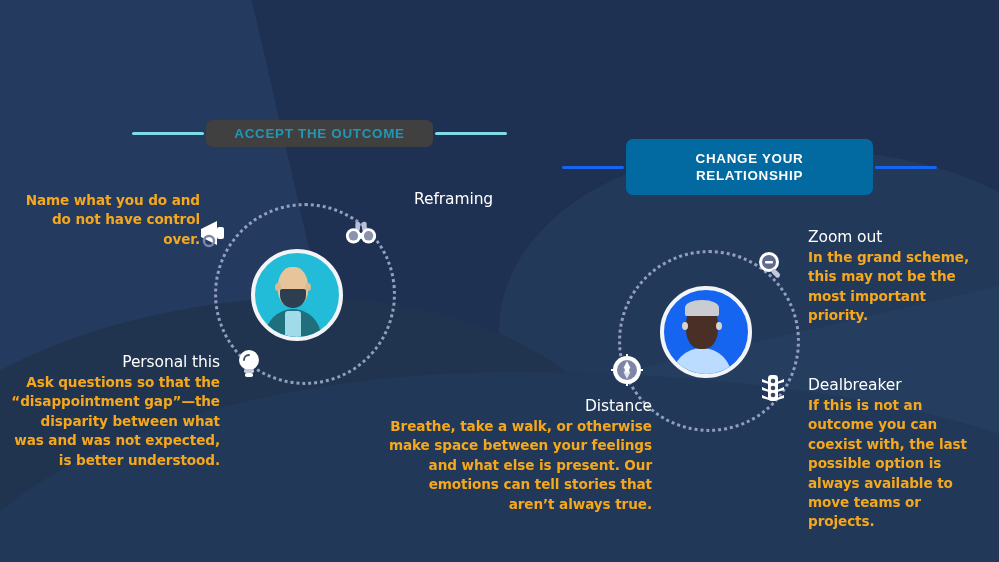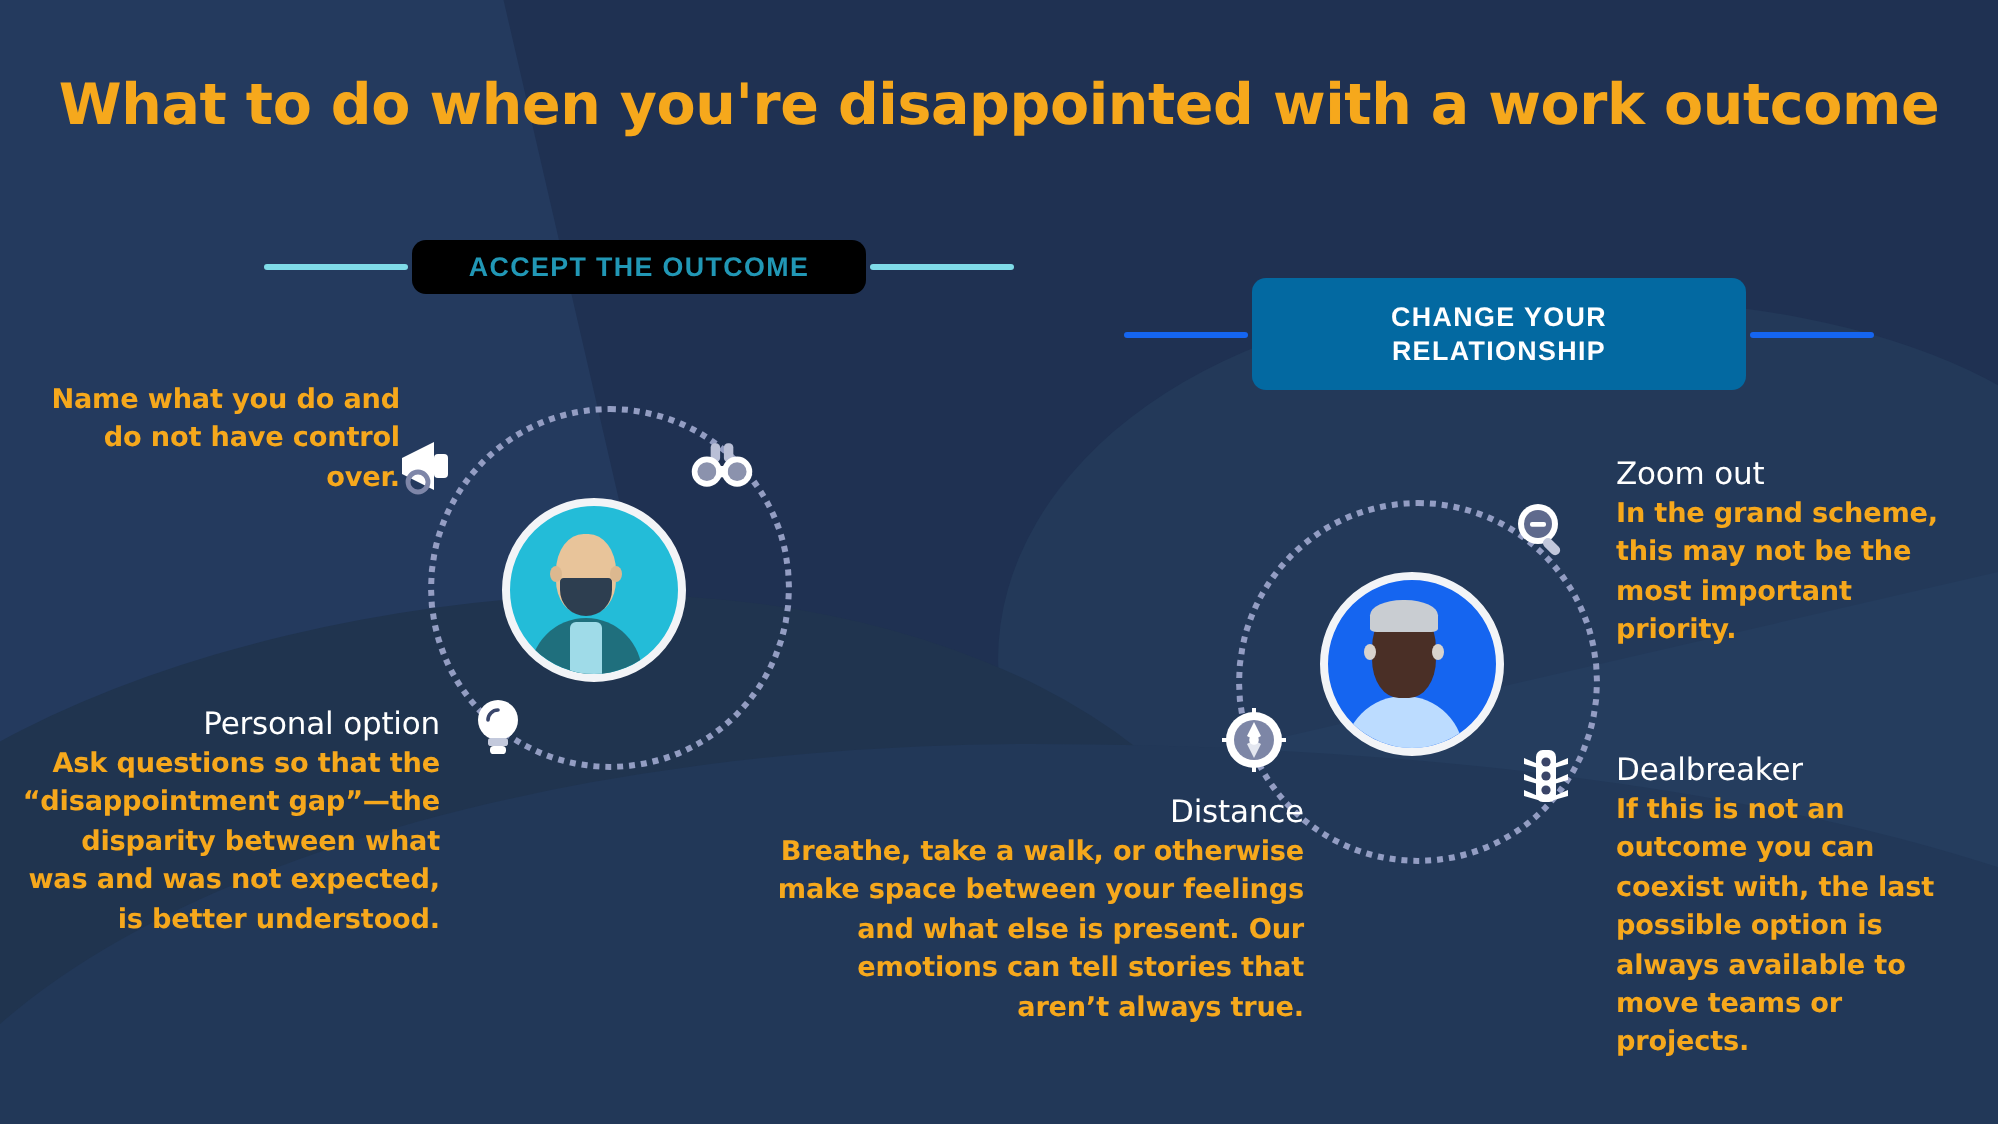--- a/index.html
+++ b/index.html
@@ -52,21 +52,21 @@
   .rule{flex:0 0 auto;height:3px;border-radius:2px;}
   .rule-teal{background:#7fdbe8;width:72px;}
   .rule-blue{background:#1565f0;width:62px;}
 
   .badge{
     flex:1 1 auto;text-align:center;border-radius:7px;
     display:flex;align-items:center;justify-content:center;
     font-weight:bold;letter-spacing:.7px;
   }
   .badge-accept{
-    background:#000000;color:#2197b5;height:27px;font-size:13.4px;
+    background:#404040;color:#2197b5;height:27px;font-size:13.4px;
     margin:0 2px;
   }
   .badge-change{
     background:#0369a1;color:#ffffff;height:56px;font-size:13.4px;
     line-height:17px;margin:0 2px;padding:0 14px;
   }
 
   
   .orbit{position:absolute;border-radius:50%;
          border:3px dotted #9aa3c9;opacity:.95;}
@@ -124,21 +124,20 @@
 
 <div id="stage">
 
   <div class="bg-layer">
     <div class="bg-diag"></div>
     <div class="bg-right-soft"></div>
     <div class="bg-wave-left"></div>
     <div class="bg-wave-bottom"></div>
   </div>
 
-  <div class="title">What to do when you're disappointed with a work outcome</div>
 
   <div class="badge-row" id="badge-accept-row">
     <div class="rule rule-teal"></div>
     <div class="badge badge-accept">ACCEPT THE OUTCOME</div>
     <div class="rule rule-teal"></div>
   </div>
 
   <div class="badge-row" id="badge-change-row">
     <div class="rule rule-blue"></div>
     <div class="badge badge-change">
@@ -239,25 +238,26 @@
       <circle cx="15" cy="16" r="2.3" fill="#3a4467"></circle>
       <circle cx="15" cy="23" r="2.3" fill="#3a4467"></circle>
     </svg>
   </div>
 
   <div class="block ta-r" id="blk-boundaries">
     <div class="b-body">Name what you do and do not have control over.</div>
   </div>
 
   <div class="block ta-r" id="blk-personal">
-    <div class="b-head">Personal option</div>
+    <div class="b-head">Personal this</div>
     <div class="b-body">Ask questions so that the “disappointment gap”—the disparity between what was and was not expected, is better understood.</div>
   </div>
 
   <div class="block ta-l" id="blk-reframing">
+    <div class="b-head">Reframing</div>
   </div>
 
   <div class="block ta-l" id="blk-zoomout">
     <div class="b-head">Zoom out</div>
     <div class="b-body">In the grand scheme, this may not be the most important priority.</div>
   </div>
 
   <div class="block ta-r" id="blk-distance">
     <div class="b-head">Distance</div>
     <div class="b-body">Breathe, take a walk, or otherwise make space between your feelings and what else is present. Our emotions can tell stories that aren’t always true.</div>

